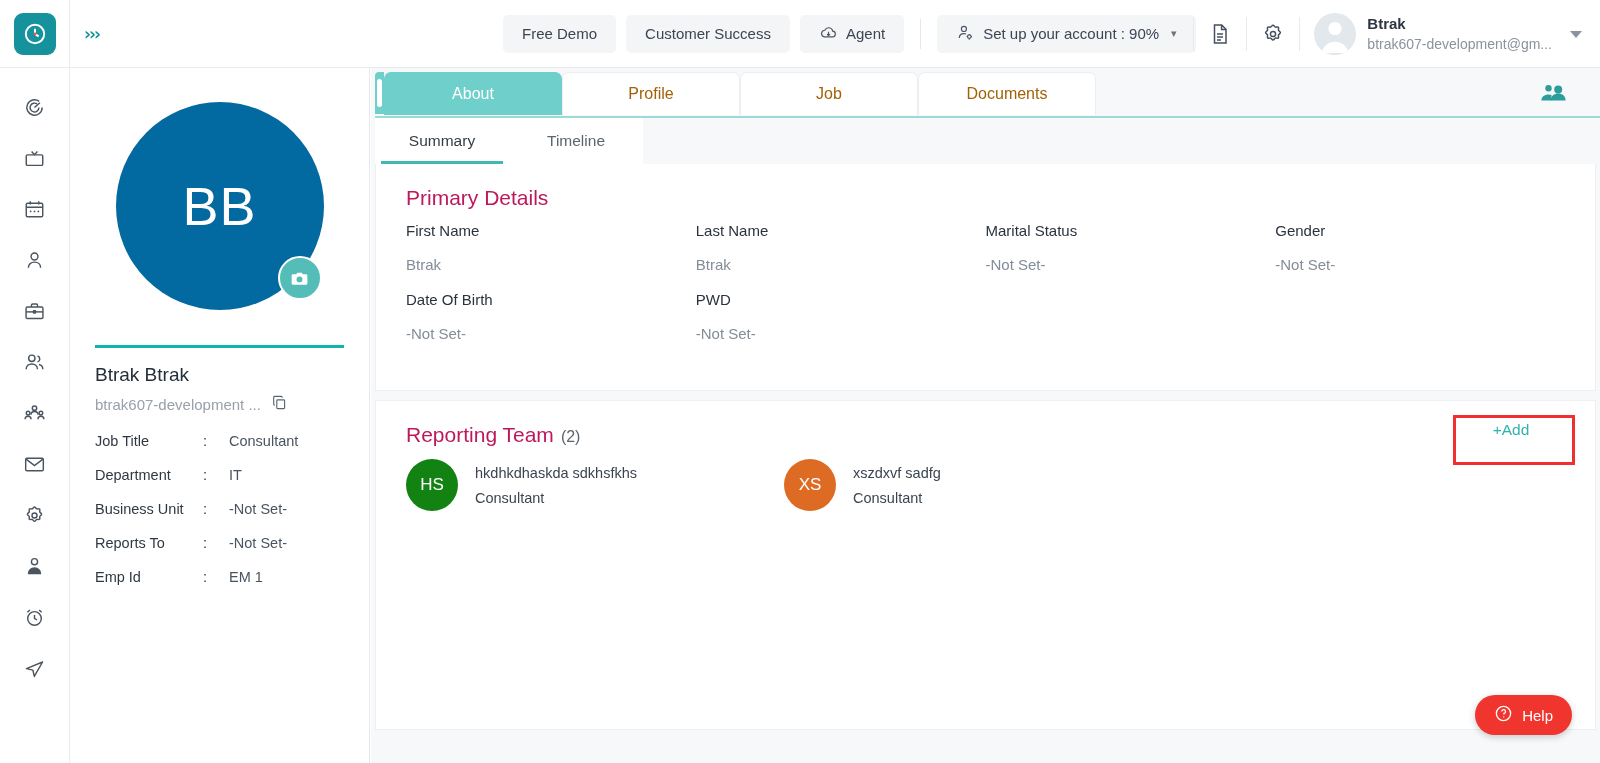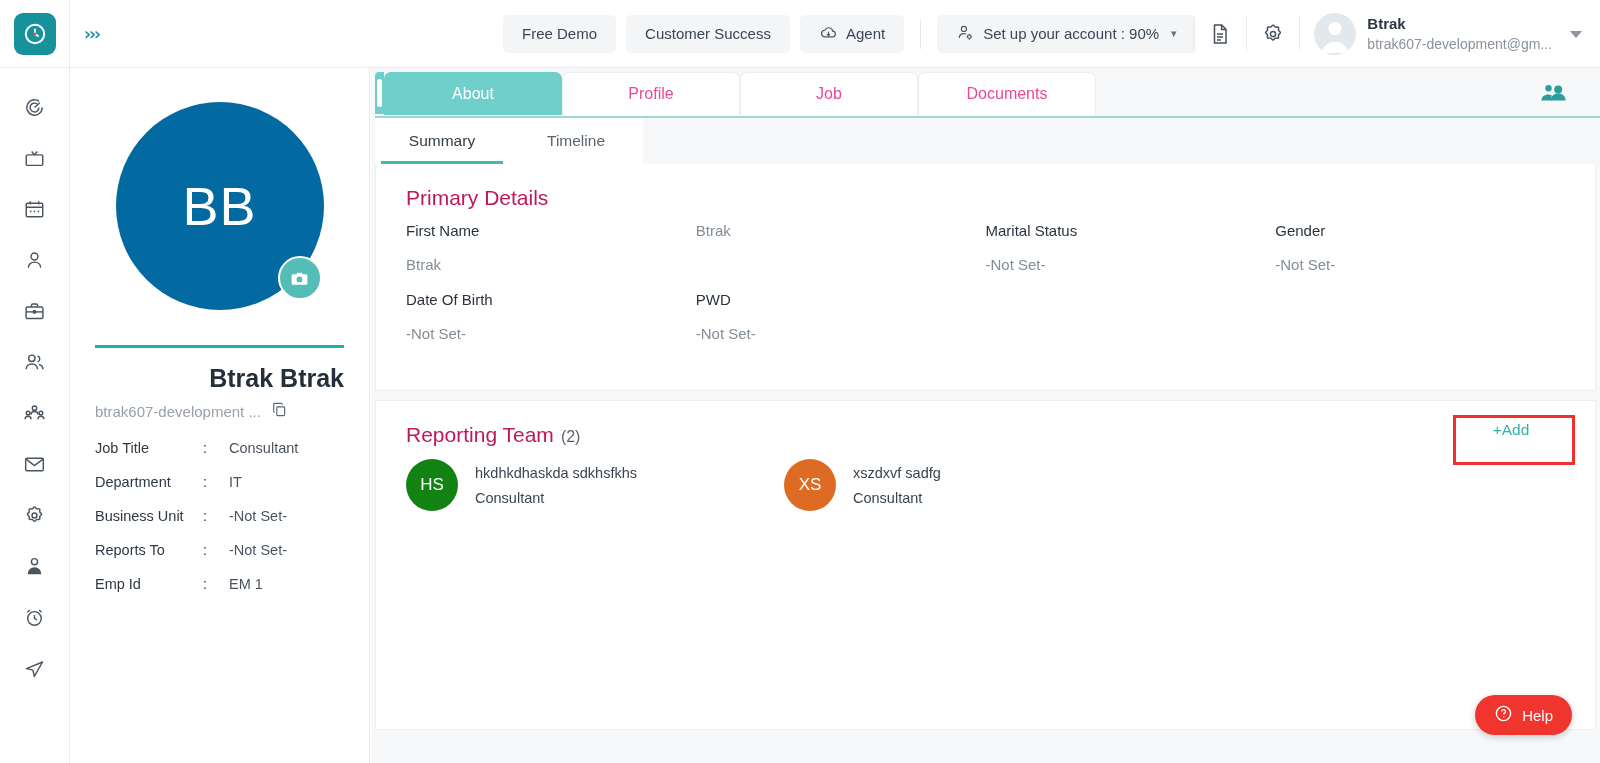--- a/index.html
+++ b/index.html
@@ -76,21 +76,21 @@
     width: 208px; height: 208px; border-radius: 50%; background: #0369a1;
     display: flex; align-items: center; justify-content: center;
     color: #ffffff; font-size: 54px; font-weight: 400; letter-spacing: 1px;
   }
   .cam-badge {
     position: absolute; right: 2px; bottom: 10px; width: 44px; height: 44px;
     border-radius: 50%; background: #54BDB8; display: flex; align-items: center;
     justify-content: center; cursor: pointer; border: 2px solid #ffffff;
   }
   .name-rule { margin: 35px 0 0 0; height: 3px; background: #0FB5AE; width: 100%; }
-  .full-name { font-size: 25px; color: #252f3a; margin-top: 16px; font-weight: 700; text-align: right; }
+  .full-name { font-size: 19px; color: #252f3a; margin-top: 16px; font-weight: 400; }
   .mail-row { display: flex; align-items: center; gap: 10px; margin-top: 8px; }
   .mail-text { font-size: 15px; color: #98a1aa; max-width: 185px; overflow: hidden;
     white-space: nowrap; text-overflow: ellipsis; }
   .loc-row { display: flex; align-items: center; gap: 7px; margin-top: 9px; }
   .loc-text { font-size: 15px; color: #4a545f; }
   .kv { display: flex; align-items: center; margin-top: 18px; font-size: 14.5px; }
   .kv-k { width: 108px; color: #2f3842; }
   .kv-c { width: 26px; color: #2f3842; }
   .kv-v { color: #4a545f; }
 
@@ -102,21 +102,21 @@
     width: 9px; height: 42px; background: #6ECFCB; border-radius: 4px 0 0 0;
     position: relative;
   }
   .tab-accent::after {
     content: ""; position: absolute; left: 2px; top: 7px; width: 5px; height: 28px;
     background: #ffffff; border-radius: 3px;
   }
   .tab {
     height: 43px; min-width: 178px; padding: 0 22px; display: flex; align-items: center;
     justify-content: center; font-size: 16px; cursor: pointer;
-    border-radius: 7px 7px 0 0; background: #ffffff; color: #ec4899;
+    border-radius: 7px 7px 0 0; background: #ffffff; color: #a16207;
     border: 1px solid #eceff1; border-bottom: none;
   }
   .tab.active { background: #6ECFCB; color: #ffffff; border-color: #6ECFCB; }
   .tab-underline { position: absolute; left: 4px; right: 0; bottom: 0; height: 2px; background: #9ed9d6; }
   .team-icon-wrap {
     position: absolute; right: 32px; top: 14px; cursor: pointer;
   }
 
   .subtabs {
     background: #ffffff; height: 46px; width: 268px; display: flex; align-items: stretch;
@@ -452,20 +452,21 @@
     </div>
 
     <div class="card primary">
       <div class="sect-title">Primary Details</div>
       <div class="grid3">
         <div class="fld">
           <div class="fld-label">First Name</div>
           <div class="fld-value">Btrak</div>
         </div>
         <div class="fld">
+          <div class="fld-label">Last Name</div>
           <div class="fld-value">Btrak</div>
         </div>
         <div class="fld">
           <div class="fld-label">Marital Status</div>
           <div class="fld-value">-Not Set-</div>
         </div>
         <div class="fld">
           <div class="fld-label">Gender</div>
           <div class="fld-value">-Not Set-</div>
         </div>

